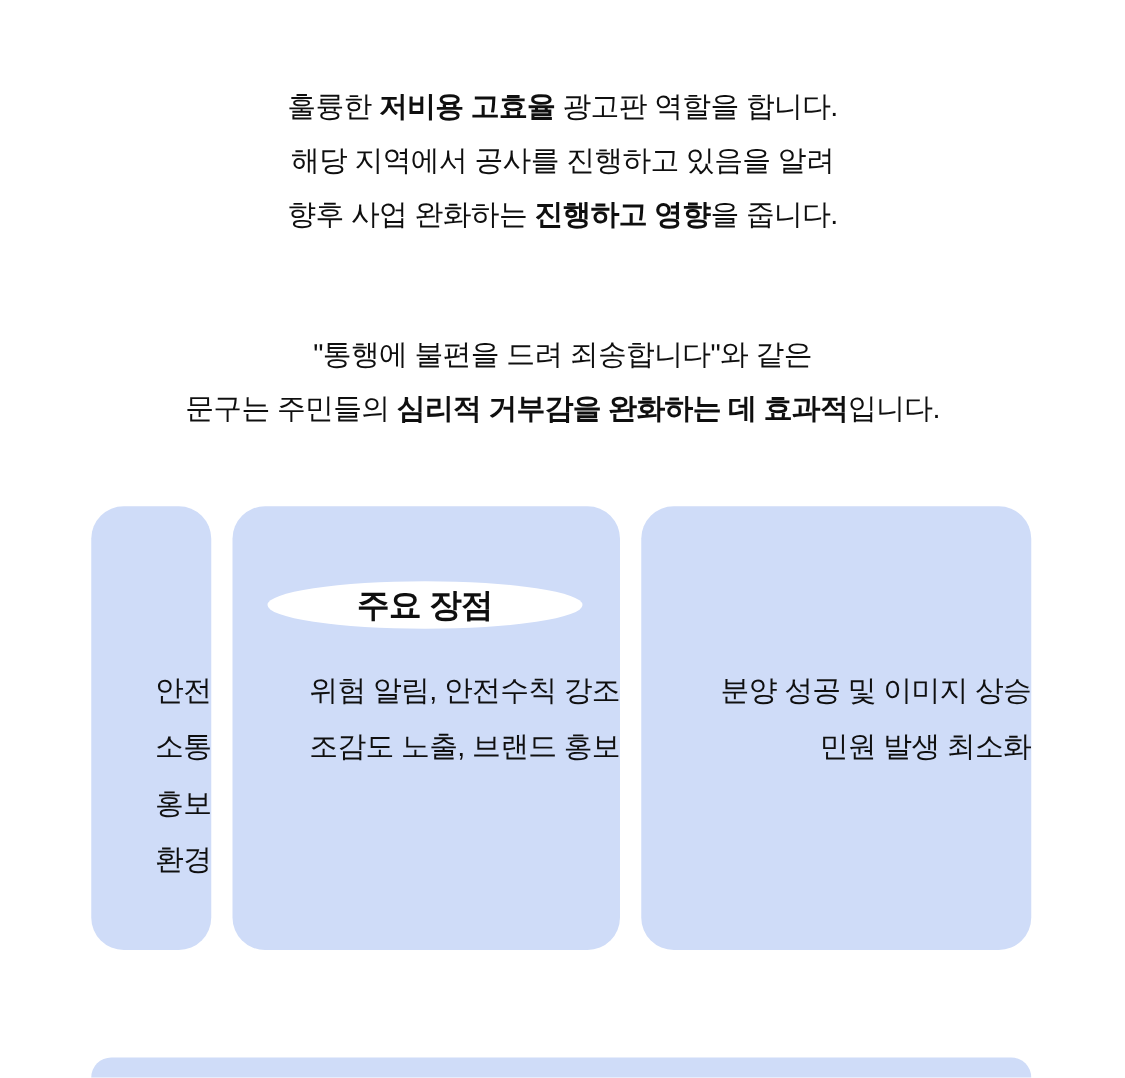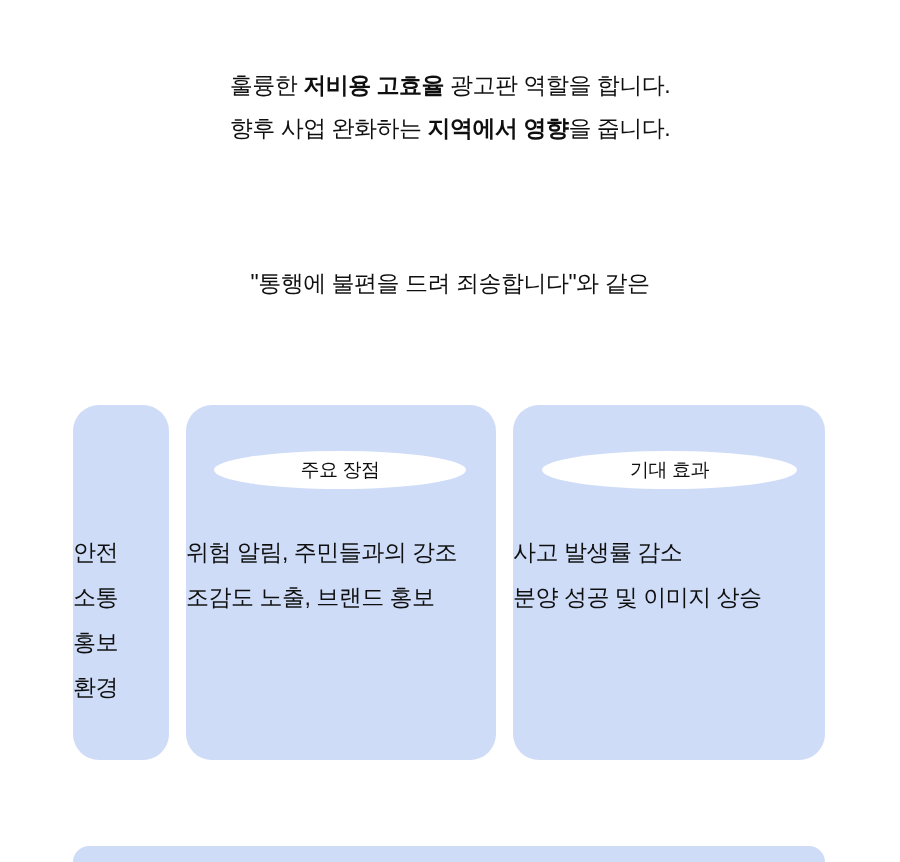--- a/index.html
+++ b/index.html
@@ -23,78 +23,77 @@
   .intro b, .intro strong { font-weight: 800; }
   .panel {
     position: absolute; top: 405px; height: 355px;
     background: #cfdcf8;
     border-radius: 26px;
   }
   .panel-left   { left: 73px;  width: 96px;  }
   .panel-middle { left: 186px; width: 310px; }
   .panel-right  { left: 513px; width: 312px; }
   .oval {
-    position: absolute; top: 46px; height: 38px;
+    position: absolute; top: 60px; height: 38px;
     background: #ffffff;
     border-radius: 50%;
     display: flex; align-items: center; justify-content: center;
-    font-size: 19px; font-weight: 400;
+    font-size: 26px; font-weight: 700;
     letter-spacing: -0.5px;
     white-space: nowrap;
   }
   .oval-advantages { left: 28px; width: 252px; }
   .oval-effects    { left: 29px; width: 255px; }
   .panel-items {
     position: absolute; top: 125px; left: 0; width: 100%;
-    text-align: left;
+    text-align: right;
     font-size: 23px; line-height: 45px;
     letter-spacing: -0.5px;
     white-space: nowrap;
   }
   .bottom-strip {
     position: absolute; left: 73px; top: 846px;
     width: 752px; height: 16px;
     background: #cfdcf8;
     border-radius: 18px 18px 0 0;
   }
 </style>
 </head>
 <body>
 
 <div class="intro intro-1">
   <div><span>훌륭한 </span><strong>저비용 고효율</strong><span> 광고판 역할을 합니다.</span></div>
-  <div><span>향후 사업 완화하는 </span><strong>지역에서 영향</strong><span>을 줍니다.</span></div>
+  <div><span>해당 지역에서 공사를 진행하고 있음을 알려</span></div>
+  <div><span>향후 사업 완화하는 </span><strong>진행하고 영향</strong><span>을 줍니다.</span></div>
 </div>
 
 <div class="intro intro-2">
   <div><span>"통행에 불편을 드려 죄송합니다"와 같은</span></div>
+  <div><span>문구는 주민들의 </span><strong>심리적 거부감을 완화하는 데 효과적</strong><span>입니다.</span></div>
 </div>
 
 <div class="panel panel-left">
   <div class="panel-items">
     <div>안전</div>
     <div>소통</div>
     <div>홍보</div>
     <div>환경</div>
   </div>
 </div>
 
 <div class="panel panel-middle">
   <div class="oval oval-advantages">
     <span>주요 장점</span>
   </div>
   <div class="panel-items">
-    <div>위험 알림, 주민들과의 강조</div>
+    <div>위험 알림, 안전수칙 강조</div>
     <div>조감도 노출, 브랜드 홍보</div>
   </div>
 </div>
 
 <div class="panel panel-right">
-  <div class="oval oval-effects">
-    <span>기대 효과</span>
-  </div>
   <div class="panel-items">
-    <div>사고 발생률 감소</div>
     <div>분양 성공 및 이미지 상승</div>
+    <div>민원 발생 최소화</div>
   </div>
 </div>
 
 <div class="bottom-strip"></div>
 
 </body></html>

